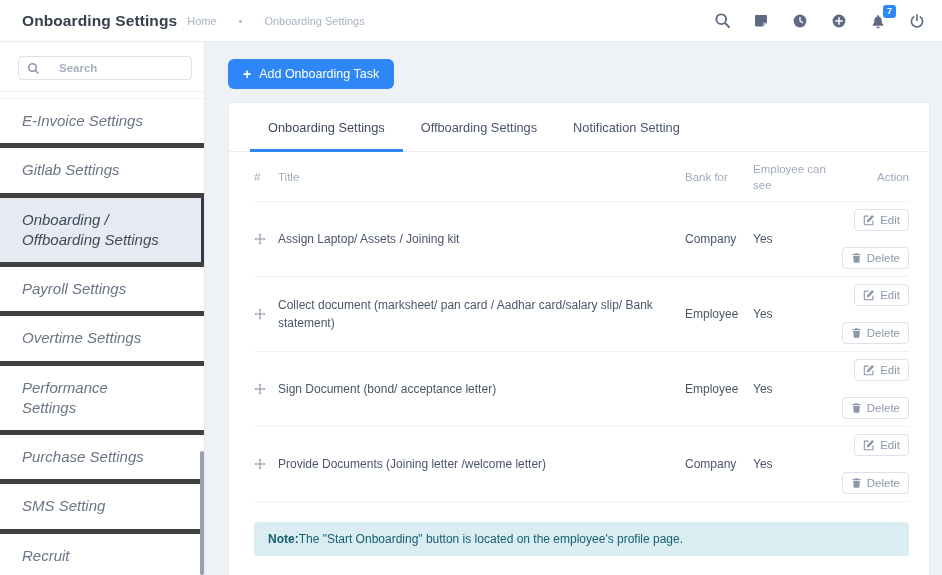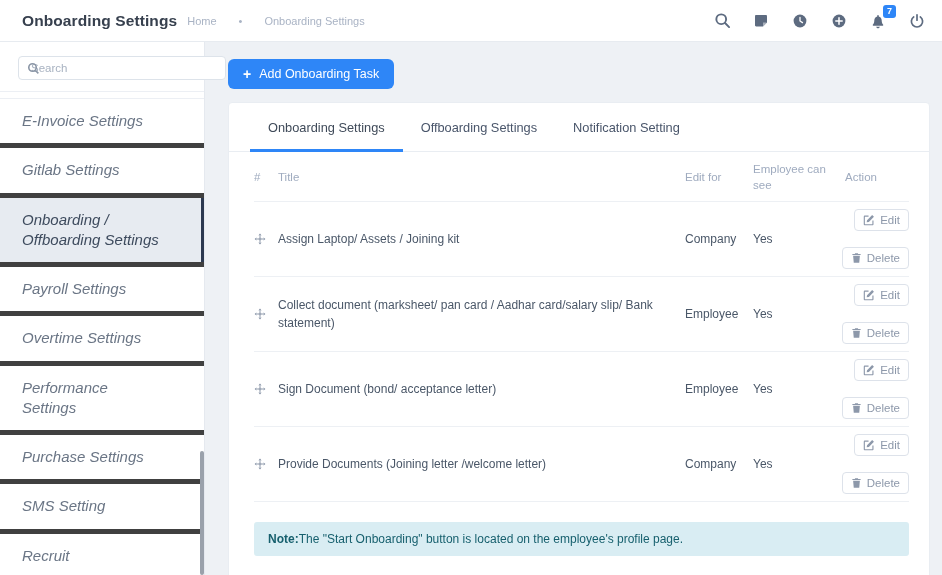--- a/index.html
+++ b/index.html
@@ -25,23 +25,23 @@
     position:absolute; top:-5px; right:-7px; background:#2e86f7; color:#fff;
     font-size:9px; line-height:1; padding:2px 4px 2px; border-radius:3px; font-weight:bold;
   }
   
   .sidebar {
     position:absolute; top:42px; left:0; width:205px; height:533px;
     background:#ffffff; border-right:1px solid #e5e9ef;
   }
   .search-wrap { margin:14px 13px 11px 18px; position:relative; }
   .search-wrap input {
-    width:208px; height:24px; border:1px solid #dde3ea; border-radius:4px;
-    padding:0 8px 0 12px; font-size:11.5px; color:#6a7585; outline:none;
-    font-family:"Liberation Sans", sans-serif; background:#fff;
+    width:174px; height:24px; border:1px solid #dde3ea; border-radius:4px;
+    padding:0 8px 0 40px; font-size:11.5px; color:#6a7585; outline:none;
+    font-family:"Liberation Sans", sans-serif; background:#fff;font-weight:bold;
   }
   .search-wrap input::placeholder { color:#a8b2c1; }
   .search-icon-sm { position:absolute; left:9px; top:5px; color:#8b96a6; }
   .side-sliver { height:8px; border-top:1px solid #eceff4; border-bottom:1px solid #eceff4; }
   .side-item {
     padding:12px 40px 12px 22px; font-size:15px; color:#6a7585;
     border-bottom:5px solid #404040; line-height:1.35; cursor:pointer; position:relative;font-style:italic;
   }
   .side-item.active { background:#e7ebf1; color:#3d4a5d; }
   .side-item.active::after {
@@ -72,21 +72,21 @@
   }
   .tab.active { color:#3f4a59; border-bottom-color:#2e86f7; }
   
   .table { padding:0 20px 0 25px; }
   .thead, .trow {
     display:grid; grid-template-columns:20px 1fr 64px 88px 64px;
     column-gap:4px; align-items:center;
   }
   .thead { padding:10px 0 8px; border-bottom:1px solid #edf0f4; }
   .th { font-size:11.5px; color:#9fabbf; line-height:1.35; }
-  .th.right, .td.right { }
+  .th.right, .td.right { text-align:right; }
   .trow { padding:7px 0; border-bottom:1px solid #edf0f4; }
   .trow:last-of-type { border-bottom:1px solid #edf0f4; }
   .td { font-size:12px; color:#4a5768; line-height:1.5; }
   .drag-handle { color:#7e8ba0; display:flex; align-items:center; cursor:grab; }
   .actions { display:flex; flex-direction:column; align-items:flex-end; gap:16px; }
   .btn-ghost {
     display:inline-flex; align-items:center; gap:5px;
     background:#fff; border:1px solid #dde2ea; border-radius:4px;
     color:#8d98aa; font-size:11.5px; padding:4px 8px; cursor:pointer;
     font-family:"Liberation Sans", sans-serif;
@@ -185,21 +185,21 @@
     <div class="tabs">
       <div class="tab active">Onboarding Settings</div>
       <div class="tab">Offboarding Settings</div>
       <div class="tab">Notification Setting</div>
     </div>
 
     <div class="table">
       <div class="thead">
         <div class="th">#</div>
         <div class="th">Title</div>
-        <div class="th">Edit for</div>
+        <div class="th">Bank for</div>
         <div class="th">Employee can see</div>
         <div class="th right">Action</div>
       </div>
 
       <div class="trow">
         <span class="drag-handle">
           <svg width="12" height="12" viewBox="0 0 16 16">
               <g fill="currentColor">
                 <path d="M8 .8l2 2.5H6L8 .8z"></path>
                 <path d="M8 15.2l-2-2.5h4l-2 2.5z"></path>

